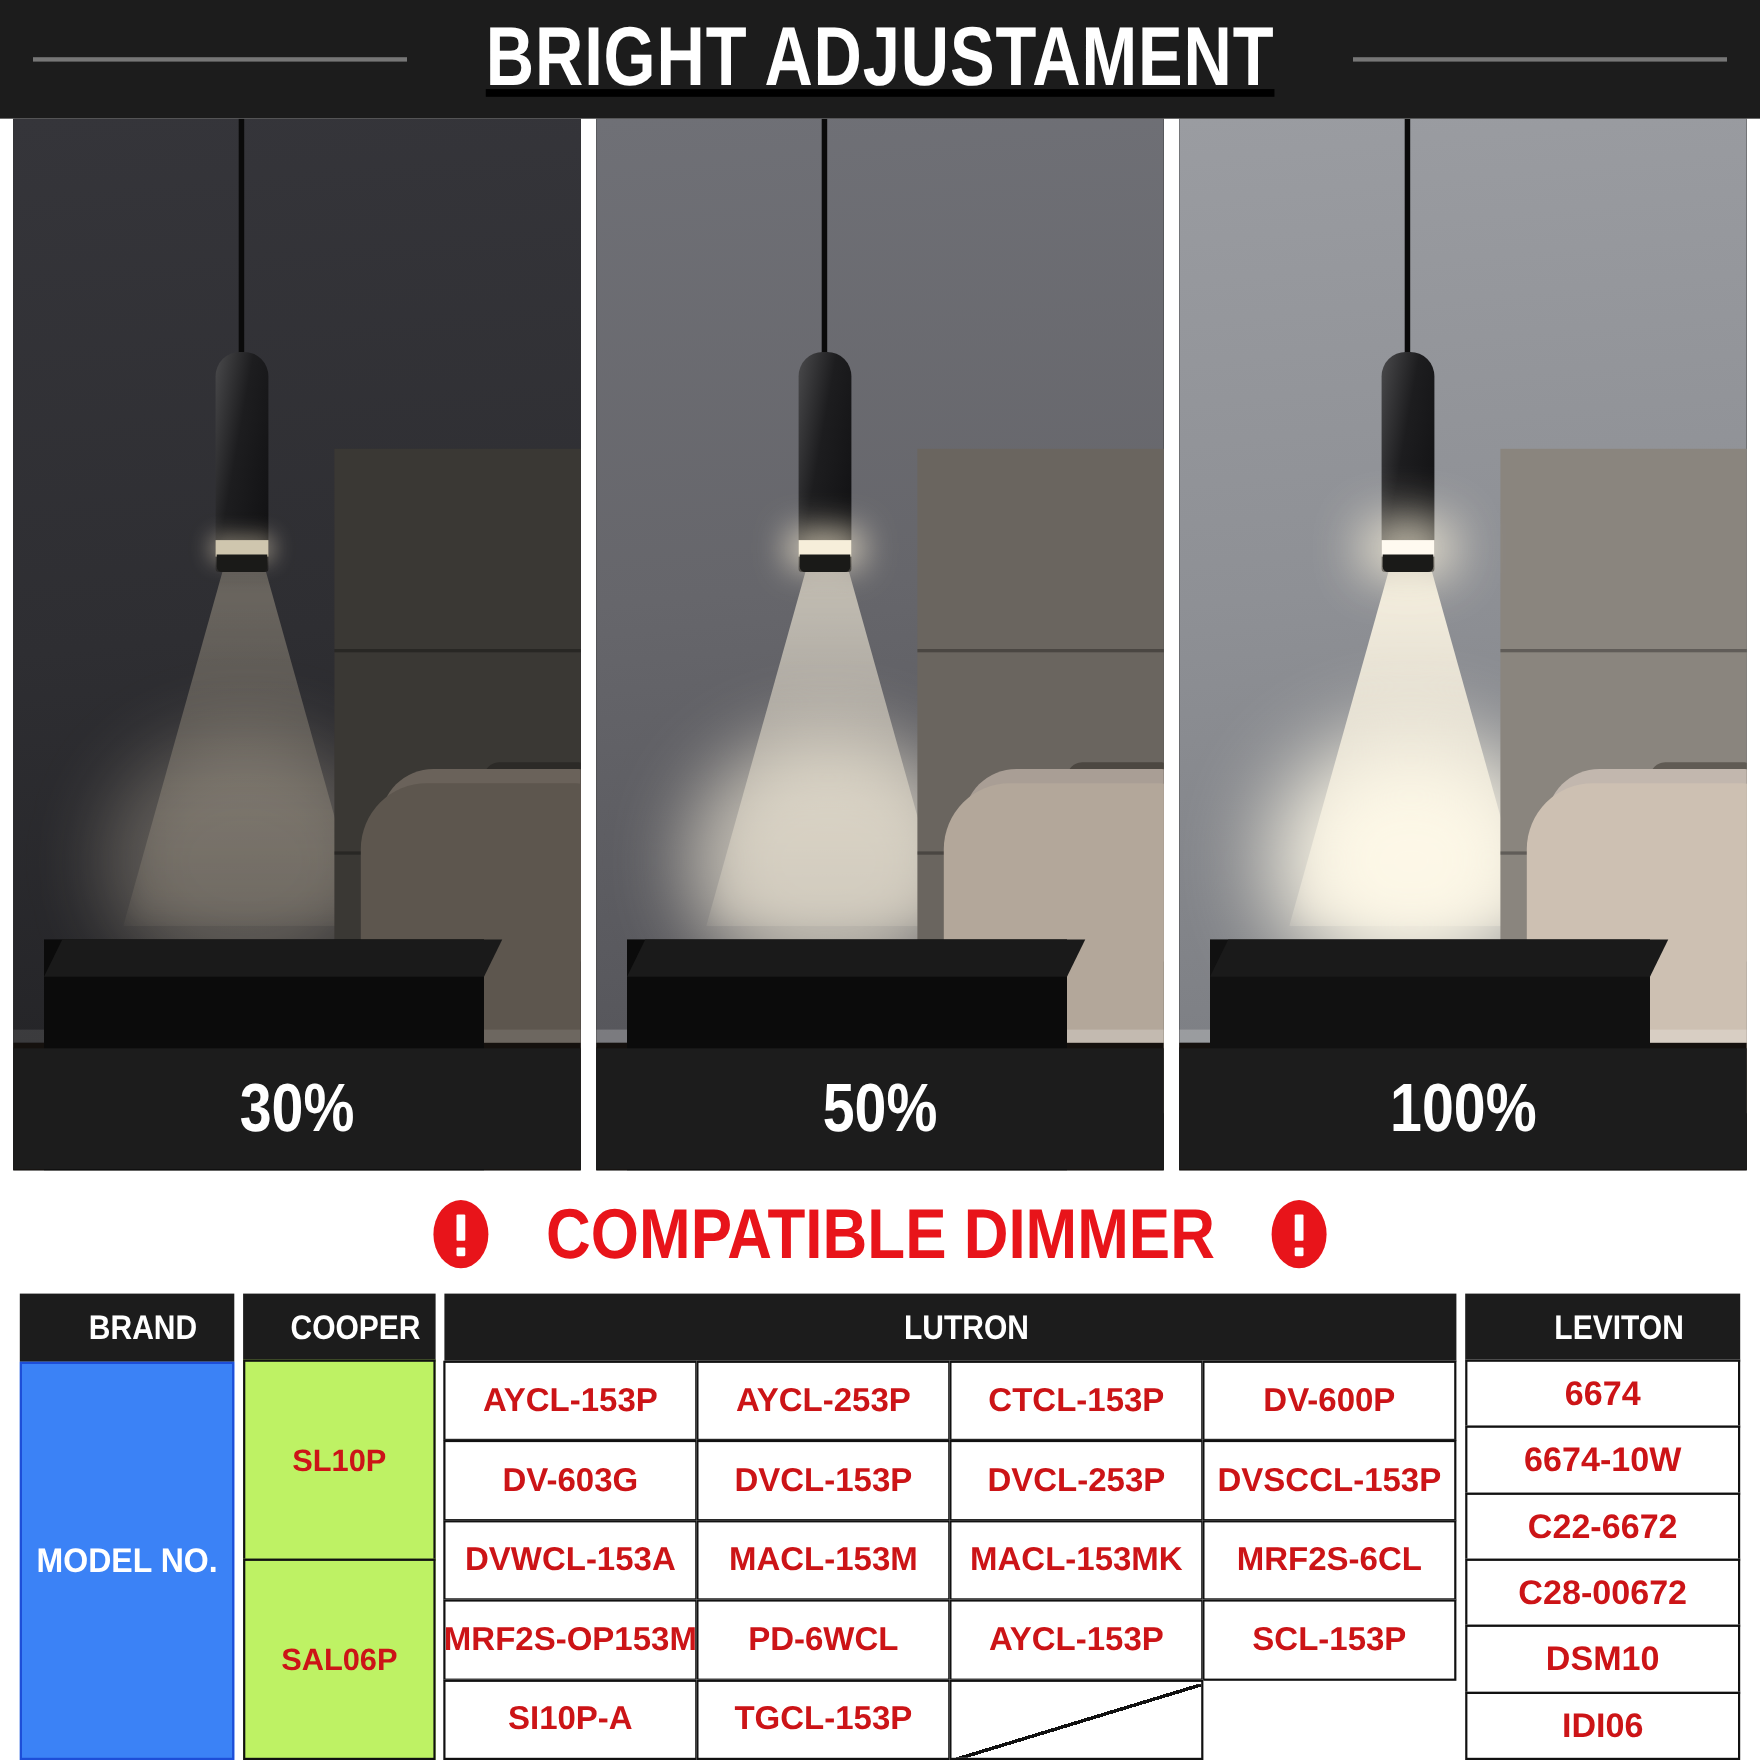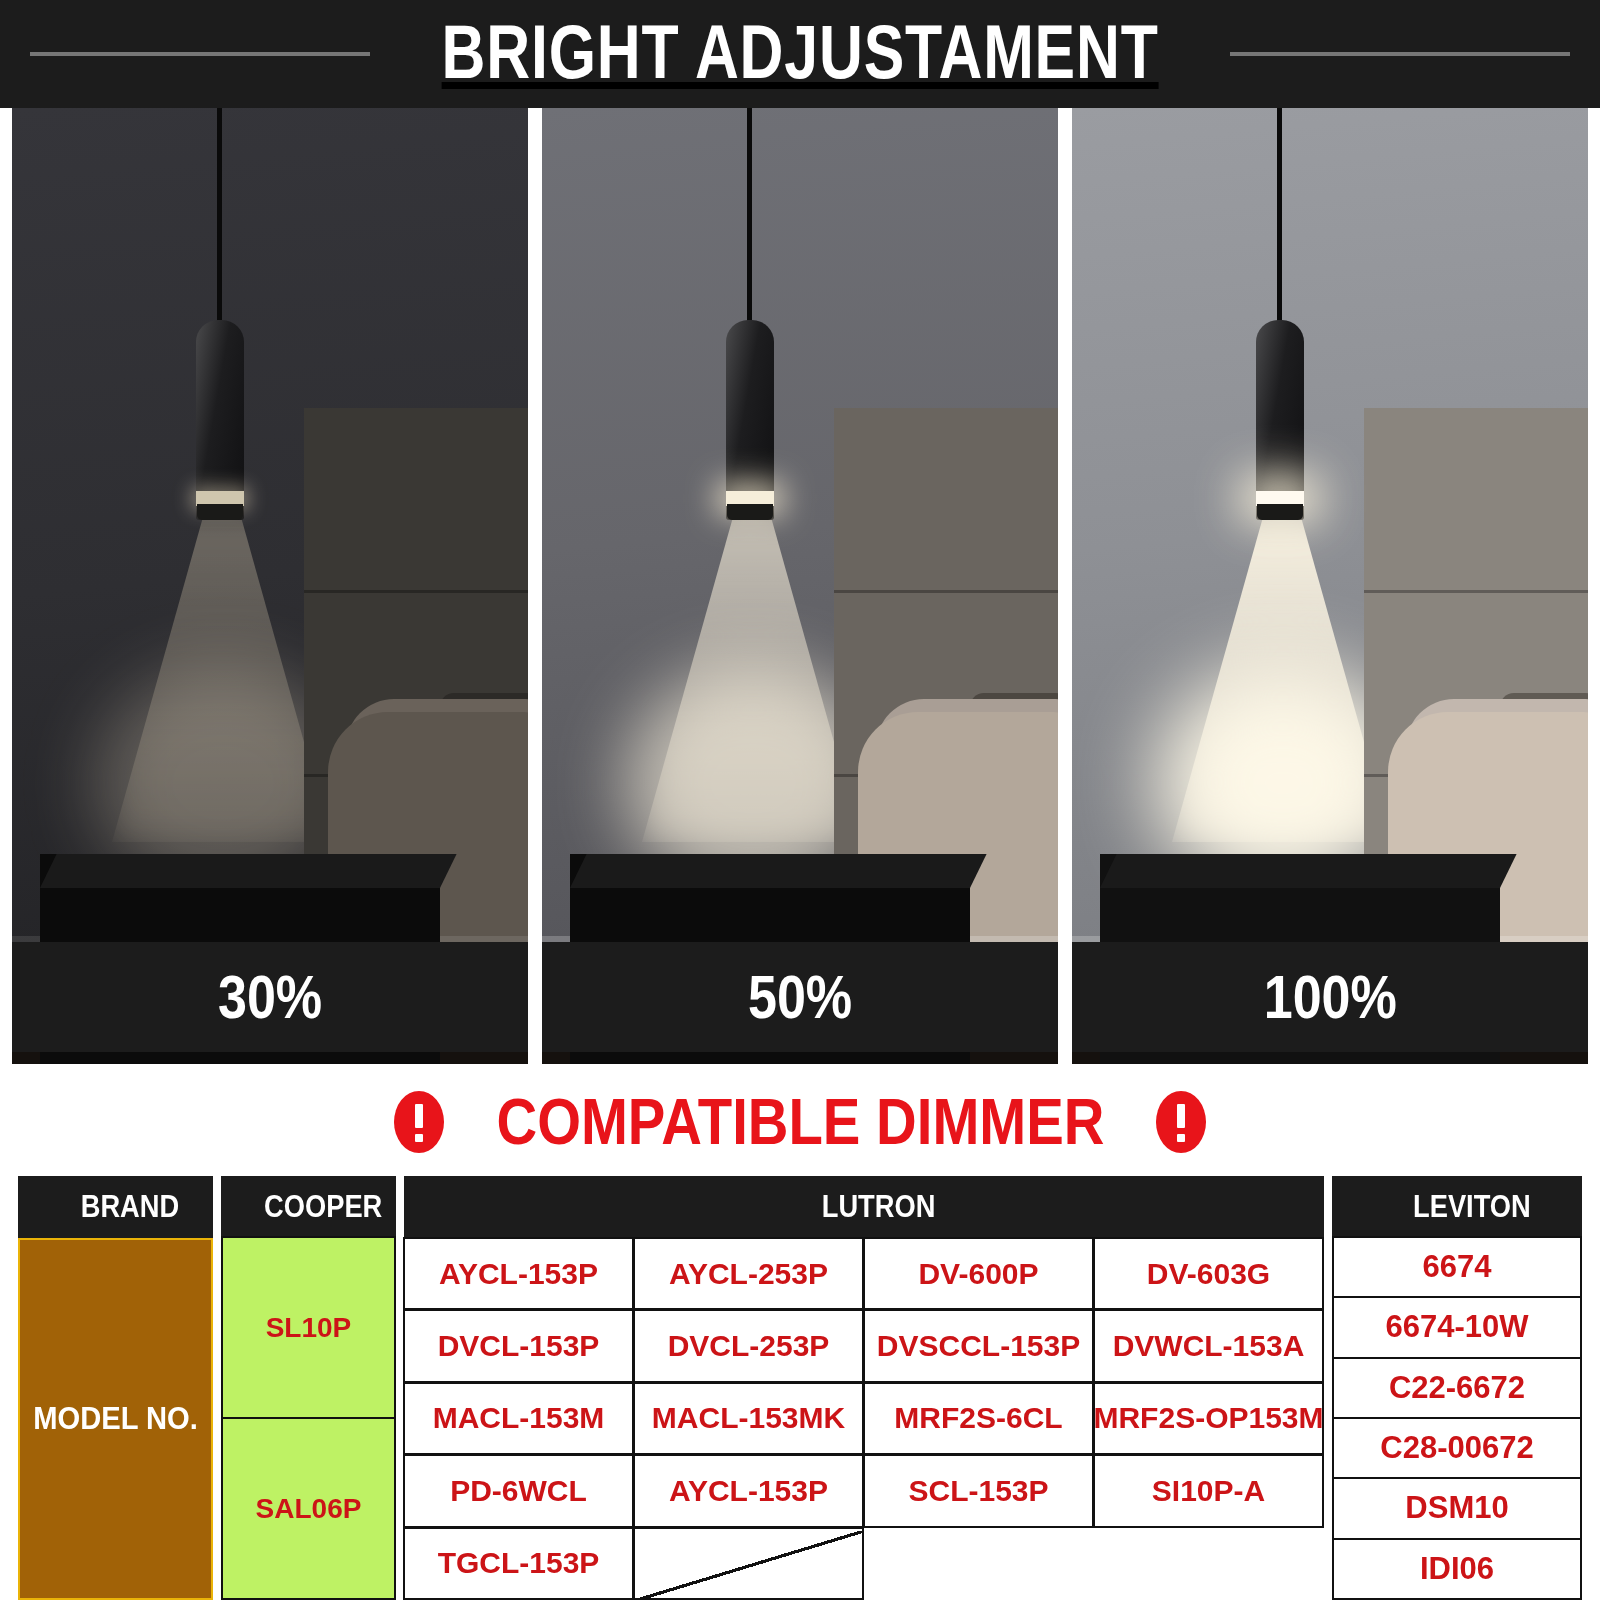--- a/index.html
+++ b/index.html
@@ -188,21 +188,21 @@
   .p100 .lamp-glow-ring { background: #fffaf0; box-shadow: 0 0 46px 16px rgba(255,246,222,0.92); }
   .p100 .headboard { background: #8a857e; }
   .p100 .pillow { background: #605b54; }
   .p100 .bed-linen { background: #cdc0b2; }
   .p100 .bed-throw { background: #c2b7ae; }
   .p100 .nightstand { background: #111111; }
 
   
   .caption {
     position: absolute;
-    left: 0; bottom: 12px;
+    left: 0; bottom: 1px;
     width: 100%; height: 110px;
     background: #1c1c1c;
     display: flex; align-items: center; justify-content: center; margin-top: 34px;
   }
   .caption-text {
     color: #ffffff;
     font-size: 62px;
     font-weight: bold;
     transform: scaleX(0.84);
     line-height: 1;
@@ -274,24 +274,24 @@
     display: flex; align-items: center; justify-content: center;
     font-size: 31px; font-weight: bold;
     transform-origin: center;
     padding-left: 29px;
   }
   .thead span { transform: scaleX(0.88); display: inline-block; }
 
   .cell-body { flex: 1 1 auto; display: flex; flex-direction: column; }
 
   .model-body {
-    flex: 1; background: #a16207; color: #ffffff;
+    flex: 1; background: #3b82f6; color: #ffffff;
     display: flex; align-items: center; justify-content: center;
     font-size: 31px; font-weight: bold;
-    border: 2px solid #eab308;
+    border: 2px solid #1d4ed8;
   }
   .model-body span { transform: scaleX(0.94); display: inline-block; }
 
   .cooper-cell {
     flex: 1; border: 2px solid #111;
     display: flex; align-items: center; justify-content: center;
     color: #cc1417; font-size: 28px; font-weight: bold;
     background: #bef264;
     margin-top: -2px;
   }
@@ -453,20 +453,21 @@
       </div>
     </div>
 
     <div class="col col-lutron">
       <div class="thead">
         <span>LUTRON</span>
       </div>
       <div class="lutron-grid">
         <div class="lcell">AYCL-153P</div>
         <div class="lcell">AYCL-253P</div>
+        <div class="lcell">CTCL-153P</div>
         <div class="lcell">DV-600P</div>
 
         <div class="lcell">DV-603G</div>
         <div class="lcell">DVCL-153P</div>
         <div class="lcell">DVCL-253P</div>
         <div class="lcell">DVSCCL-153P</div>
 
         <div class="lcell">DVWCL-153A</div>
         <div class="lcell">MACL-153M</div>
         <div class="lcell">MACL-153MK</div>

